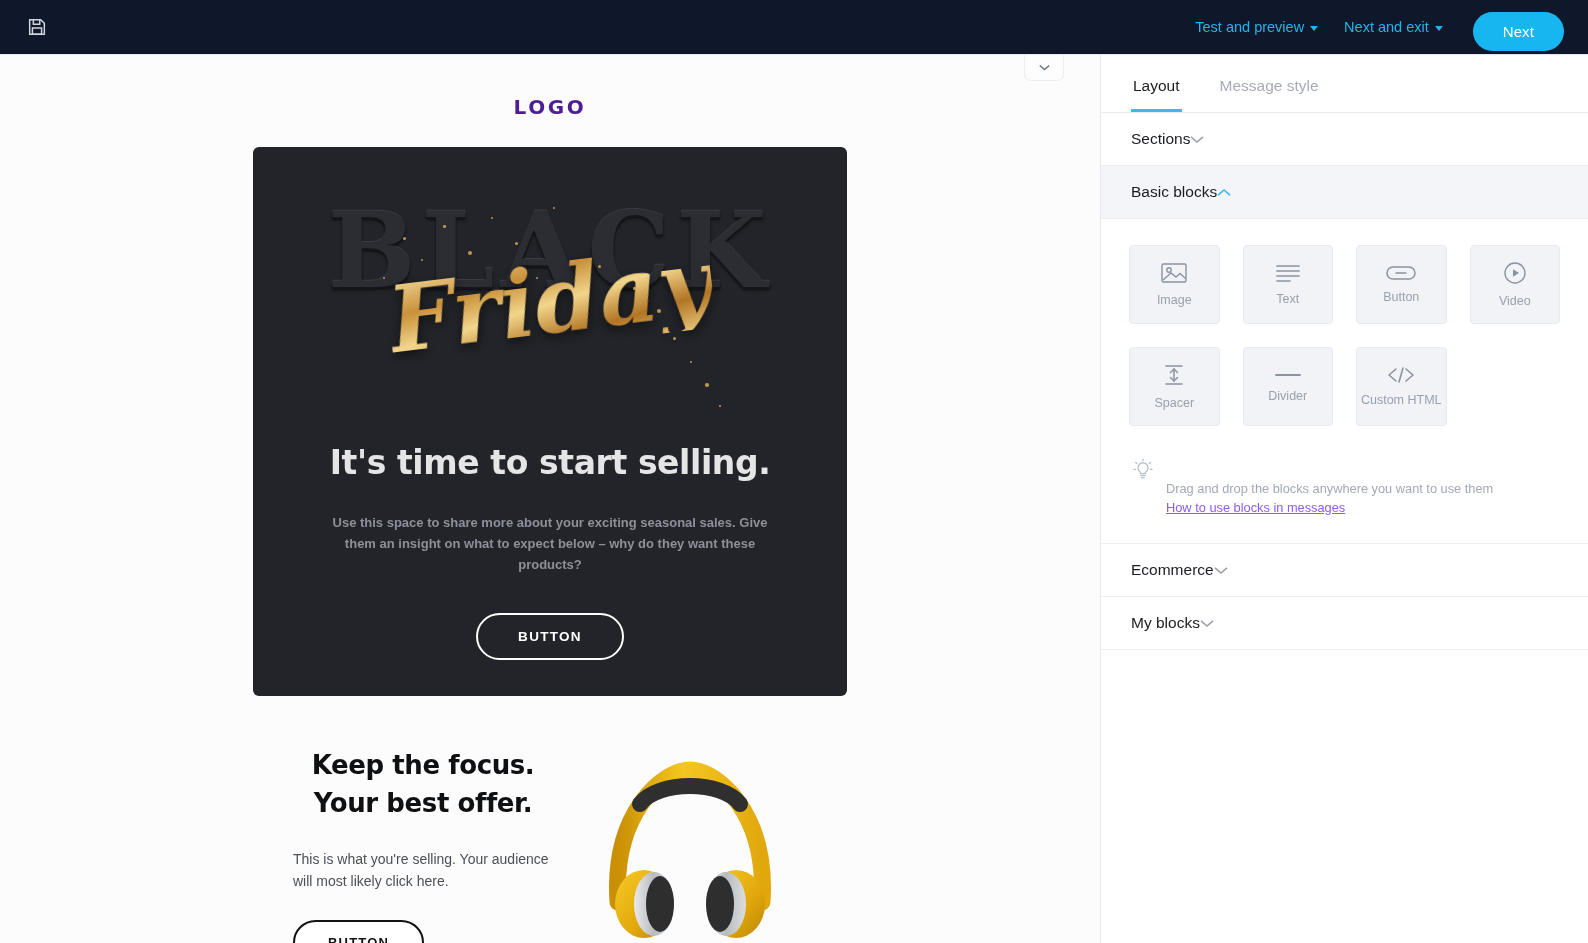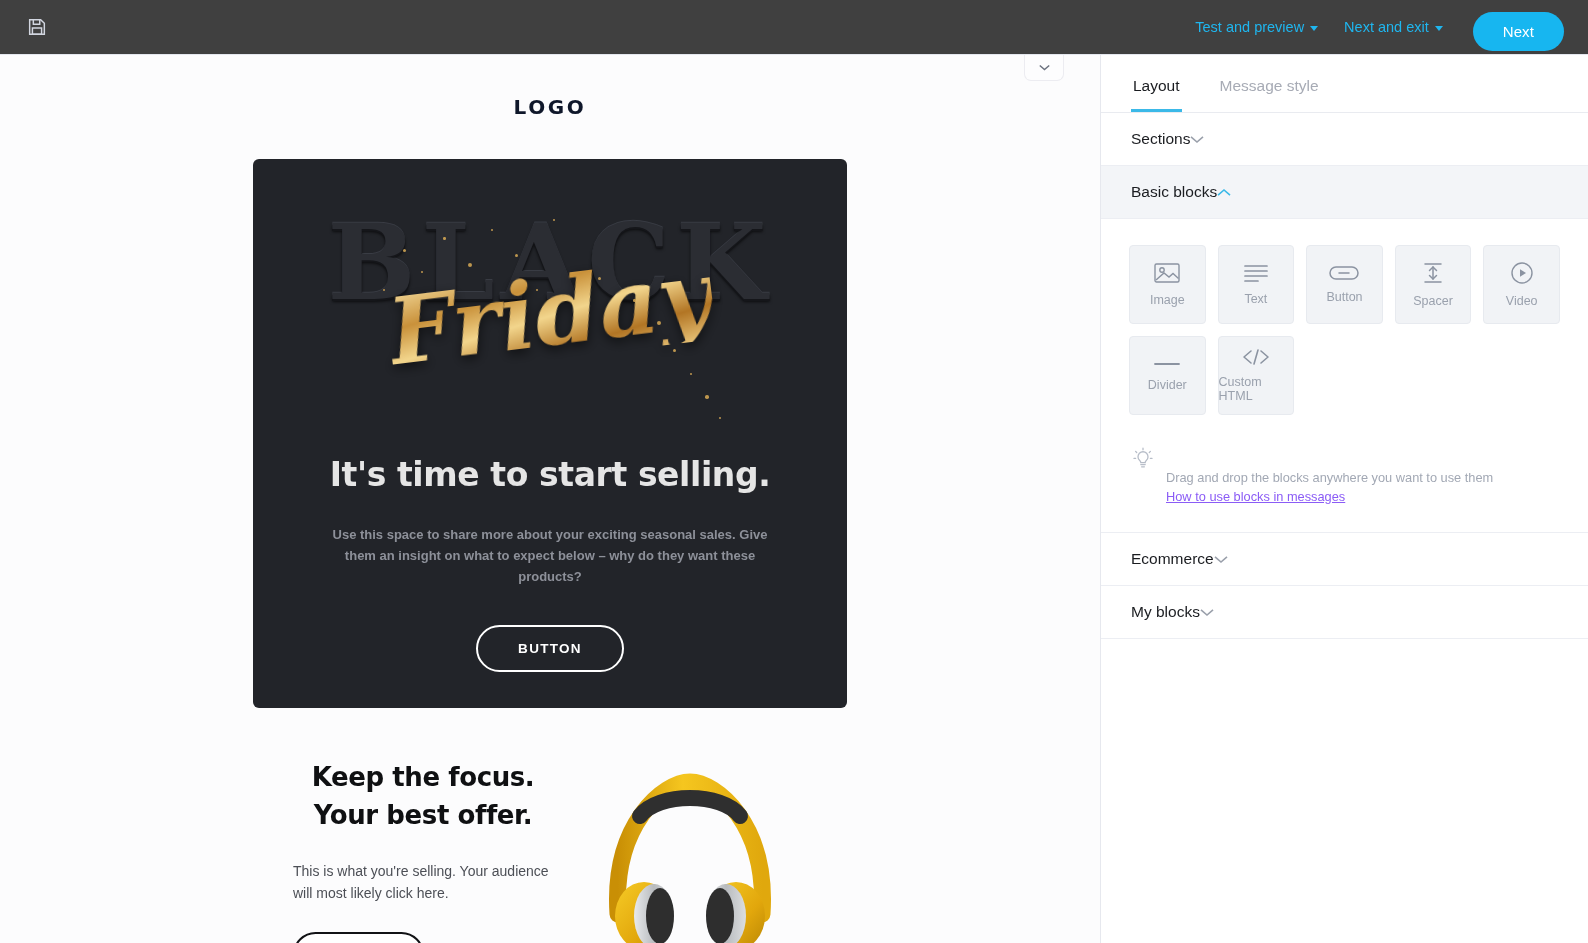--- a/index.html
+++ b/index.html
@@ -7,21 +7,21 @@
     width: 1588px; height: 943px;
     font-family: "Liberation Sans", sans-serif;
     background: #ffffff;
     overflow: hidden;
   }
   .app { position: relative; width: 1588px; height: 943px; display: flex; flex-direction: column; }
 
   
   .topbar {
     height: 55px; min-height: 55px;
-    background: #404040;
+    background: #0f172a;
     border-bottom: 1px solid #e4e7ee;
     display: flex; align-items: center;
     padding: 0 24px 0 26px;
     position: relative; z-index: 20;
   }
   .save-icon { width: 22px; height: 22px; color: #d2d6e0; display: block; }
   .topbar-spacer { flex: 1; }
   .topbar-actions { display: flex; align-items: center; gap: 26px; }
   .link-drop {
     font-size: 14.5px; color: #1fb6ef; cursor: pointer;
@@ -50,23 +50,23 @@
     width: 40px; height: 26px; background: #fdfdfe;
     border: 1px solid #ececf1; border-top: none;
     border-radius: 0 0 7px 7px; display: flex; align-items: center;
     justify-content: center; cursor: pointer; z-index: 5;
   }
   .chev-dn { width: 11px; height: 7px; color: #6c727f; display: block; }
 
   .email { width: 594px; margin: 0 auto; padding-top: 20px; }
   .logo {
     text-align: center; font-size: 20px; font-weight: 700;
-    letter-spacing: 2.6px; color: #0f172a;
+    letter-spacing: 2.6px; color: #4c1d95;
     font-family: "DejaVu Sans", sans-serif;
-    padding: 20px 0 40px;
+    padding: 20px 0 28px;
   }
 
   
   .hero {
     background: #222429; border-radius: 6px; padding: 0 0 36px;
     position: relative; overflow: hidden;
   }
   .bf-art {
     position: relative; height: 290px; width: 100%;
     overflow: hidden;
@@ -143,21 +143,21 @@
     display: flex; align-items: center; justify-content: flex-start;
     padding: 17px 30px; border-bottom: 1px solid #eceef3;
     font-size: 15.5px; color: #1a1c20; cursor: pointer; background: #fff;
   }
   .acc-head.open { background: #f3f5f8; }
   .acc-chev { width: 14px; height: 9px; color: #9aa0ab; display: block; }
   .acc-head.open .acc-chev { color: #3bb9e8; }
 
   .acc-body { padding: 26px 28px 0; }
   .blocks-grid {
-    display: grid; grid-template-columns: repeat(5, 1fr); gap: 12px;
+    display: grid; grid-template-columns: repeat(4, 1fr); gap: 23px;
   }
   .block-tile {
     background: #f1f3f6; border: 1px solid #e7eaef; border-radius: 4px;
     height: 79px; display: flex; flex-direction: column; align-items: center;
     justify-content: center; gap: 9px; cursor: grab; user-select: none;
   }
   .block-tile .bicon { color: #8b93a1; display: block; }
   .block-tile .blabel { font-size: 12.5px; color: #9aa1ad; }
 
   .hint {
@@ -330,33 +330,33 @@
 
           <div class="block-tile">
             <svg class="bicon" width="30" height="16" viewBox="0 0 30 16" fill="none" stroke="currentColor" stroke-width="1.5">
               <rect x="1" y="2" width="28" height="12" rx="6"></rect>
               <path d="M10 8h10" stroke-linecap="round"></path>
             </svg>
             <span class="blabel">Button</span>
           </div>
 
           <div class="block-tile">
+            <svg class="bicon" width="24" height="24" viewBox="0 0 24 24" fill="none" stroke="currentColor" stroke-width="1.4">
+              <circle cx="12" cy="12" r="10"></circle>
+              <path d="M10 8.2 16 12 10 15.8z" fill="currentColor" stroke="none"></path>
+            </svg>
+            <span class="blabel">Video</span>
+          </div>
+
+          <div class="block-tile">
             <svg class="bicon" width="24" height="24" viewBox="0 0 24 24" fill="none" stroke="currentColor" stroke-width="1.5" stroke-linecap="round">
               <path d="M4 3h16M4 21h16M12 6v12"></path>
               <path d="M8.5 9.5 12 6l3.5 3.5M8.5 14.5 12 18l3.5-3.5"></path>
             </svg>
             <span class="blabel">Spacer</span>
-          </div>
-
-          <div class="block-tile">
-            <svg class="bicon" width="24" height="24" viewBox="0 0 24 24" fill="none" stroke="currentColor" stroke-width="1.4">
-              <circle cx="12" cy="12" r="10"></circle>
-              <path d="M10 8.2 16 12 10 15.8z" fill="currentColor" stroke="none"></path>
-            </svg>
-            <span class="blabel">Video</span>
           </div>
 
           <div class="block-tile">
             <svg class="bicon" width="28" height="10" viewBox="0 0 28 10" stroke="currentColor" stroke-width="1.8" stroke-linecap="round">
               <path d="M2 5h24"></path>
             </svg>
             <span class="blabel">Divider</span>
           </div>
 
 

